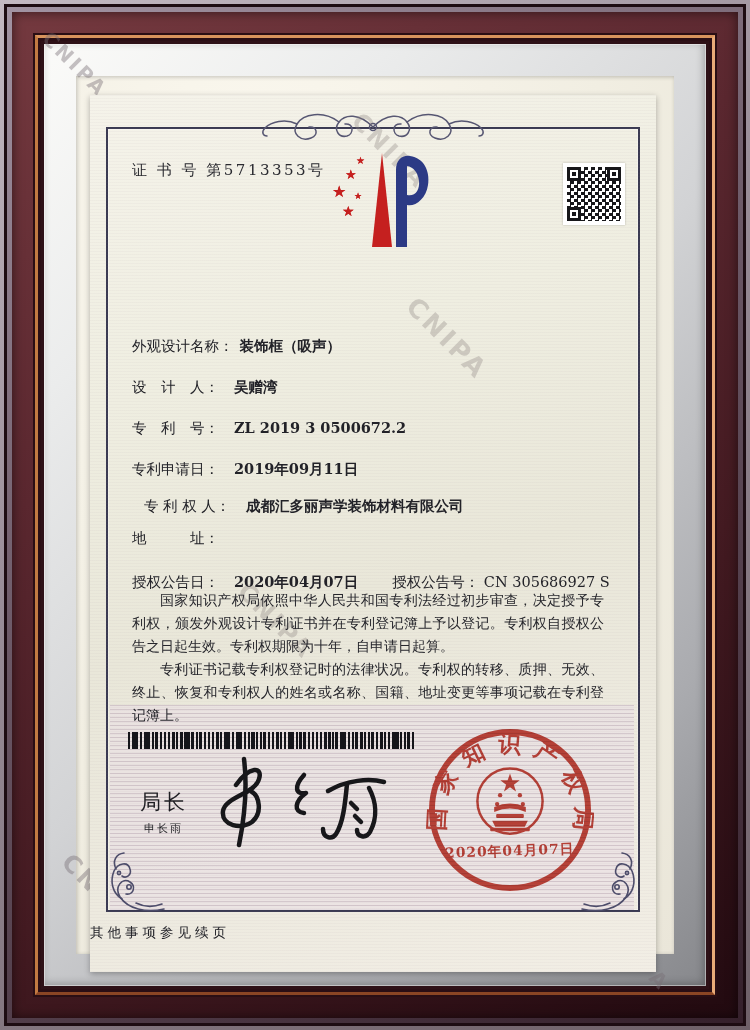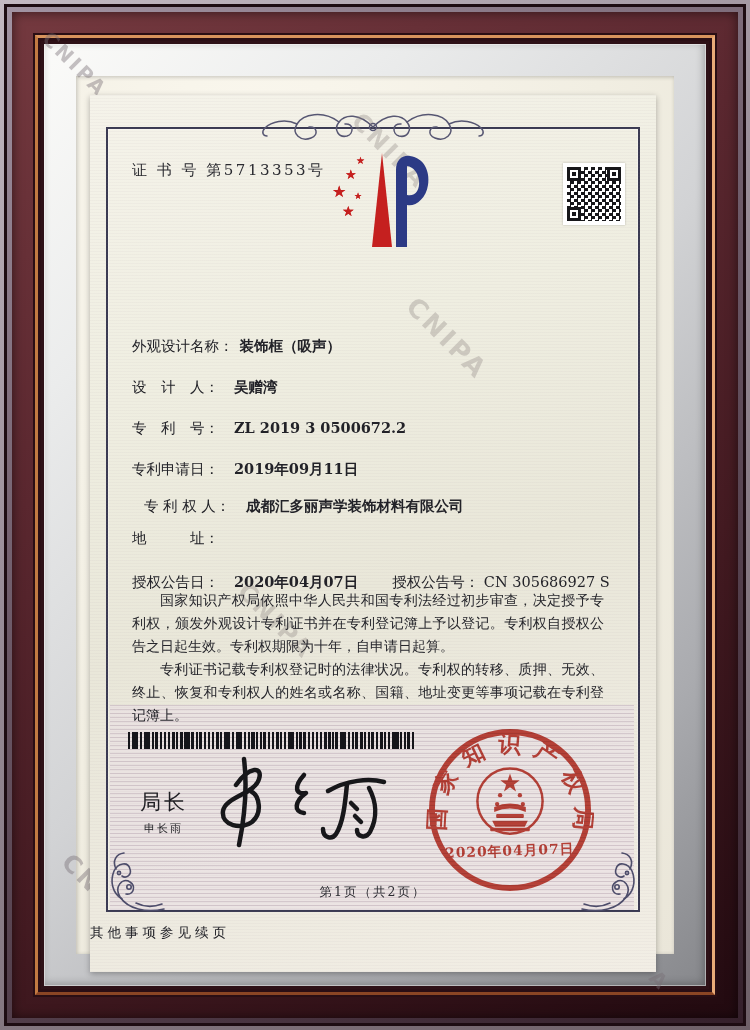--- a/index.html
+++ b/index.html
@@ -231,16 +231,15 @@
         <circle cx="-13" cy="3" r="2.2"></circle>
           <circle cx="13" cy="3" r="2.2"></circle>
         <path d="M-16,6 Q0,-1 16,6 L16,11 Q0,4 -16,11 Z"></path>
         <rect x="-14" y="13" width="28" height="4" rx="1"></rect>
         <path d="M-18,20 L18,20 L15,26 L-15,26 Z"></path>
         <rect x="-20" y="27" width="40" height="3.5" rx="1"></rect>
       </g>
       <text x="85" y="131" text-anchor="middle" font-size="14" letter-spacing="1" fill="#c23b30" font-weight="700" transform="rotate(-2 85 131)">2020年04月07日</text>
     </svg>
 
-    <div class="abs z1" id="page-num">第1页（共2页）</div>
     <div class="abs z1" id="footer-note">其他事项参见续页</div>
   </div>
 </div>
 
 </body></html>

